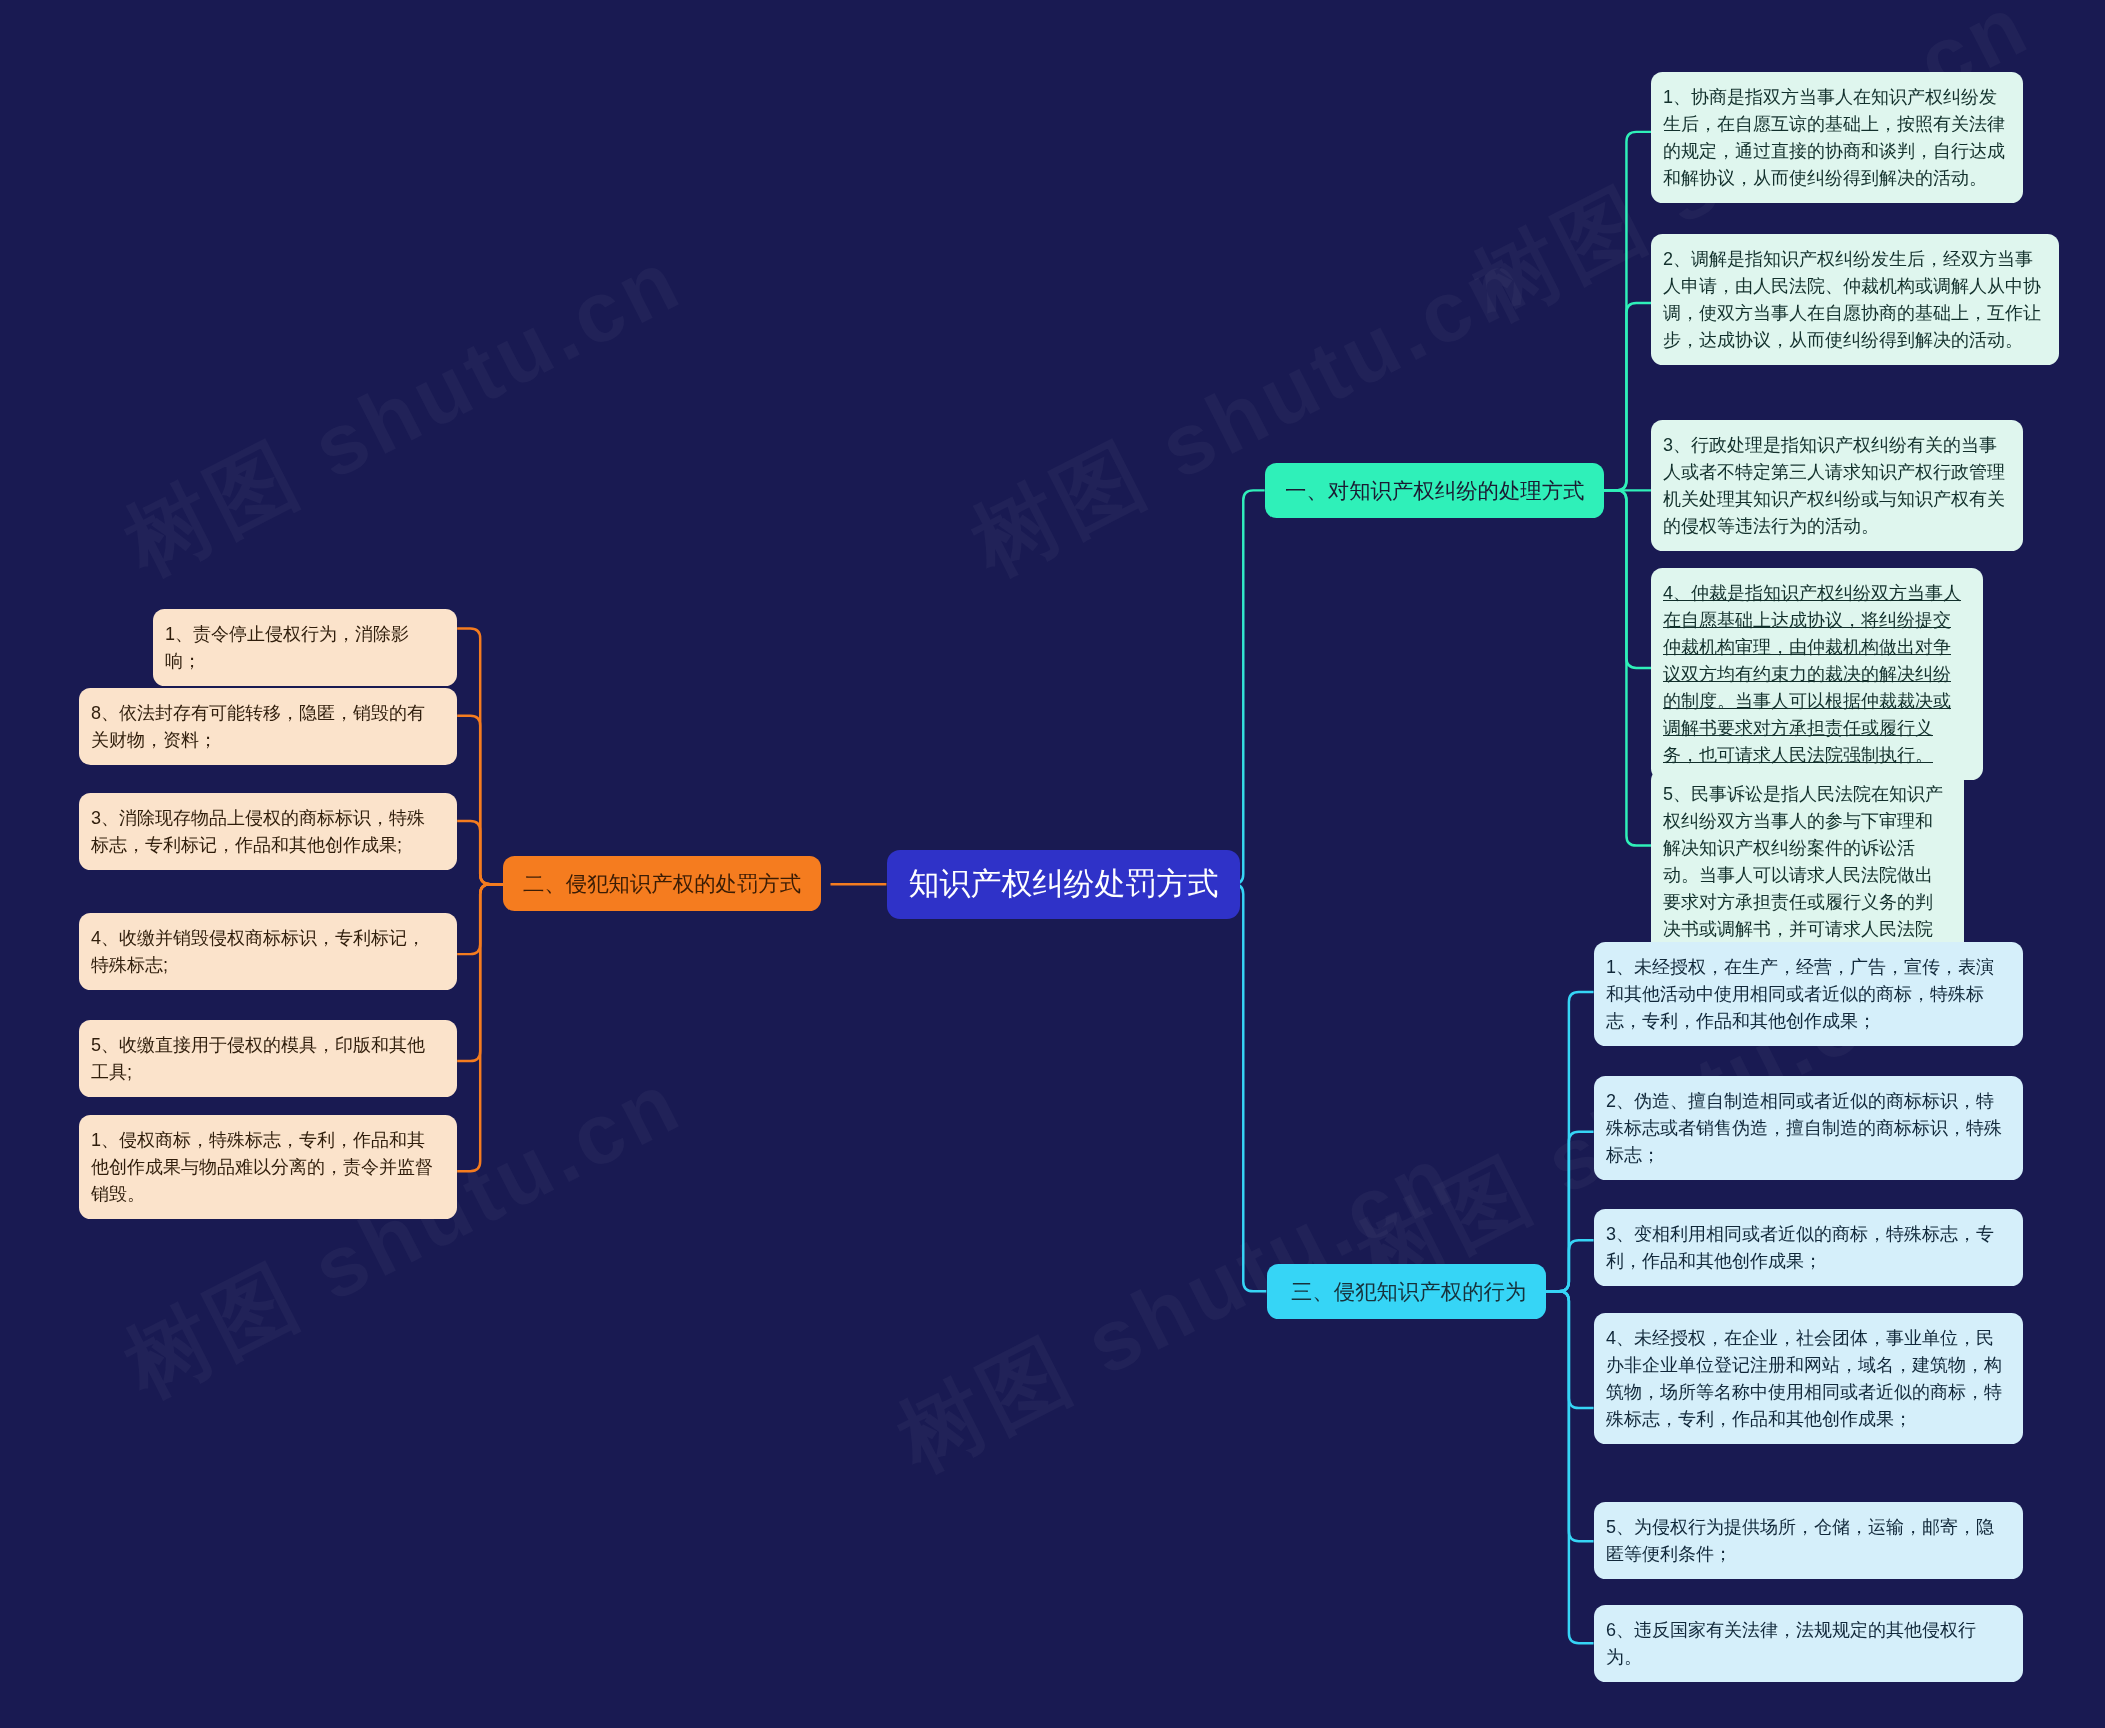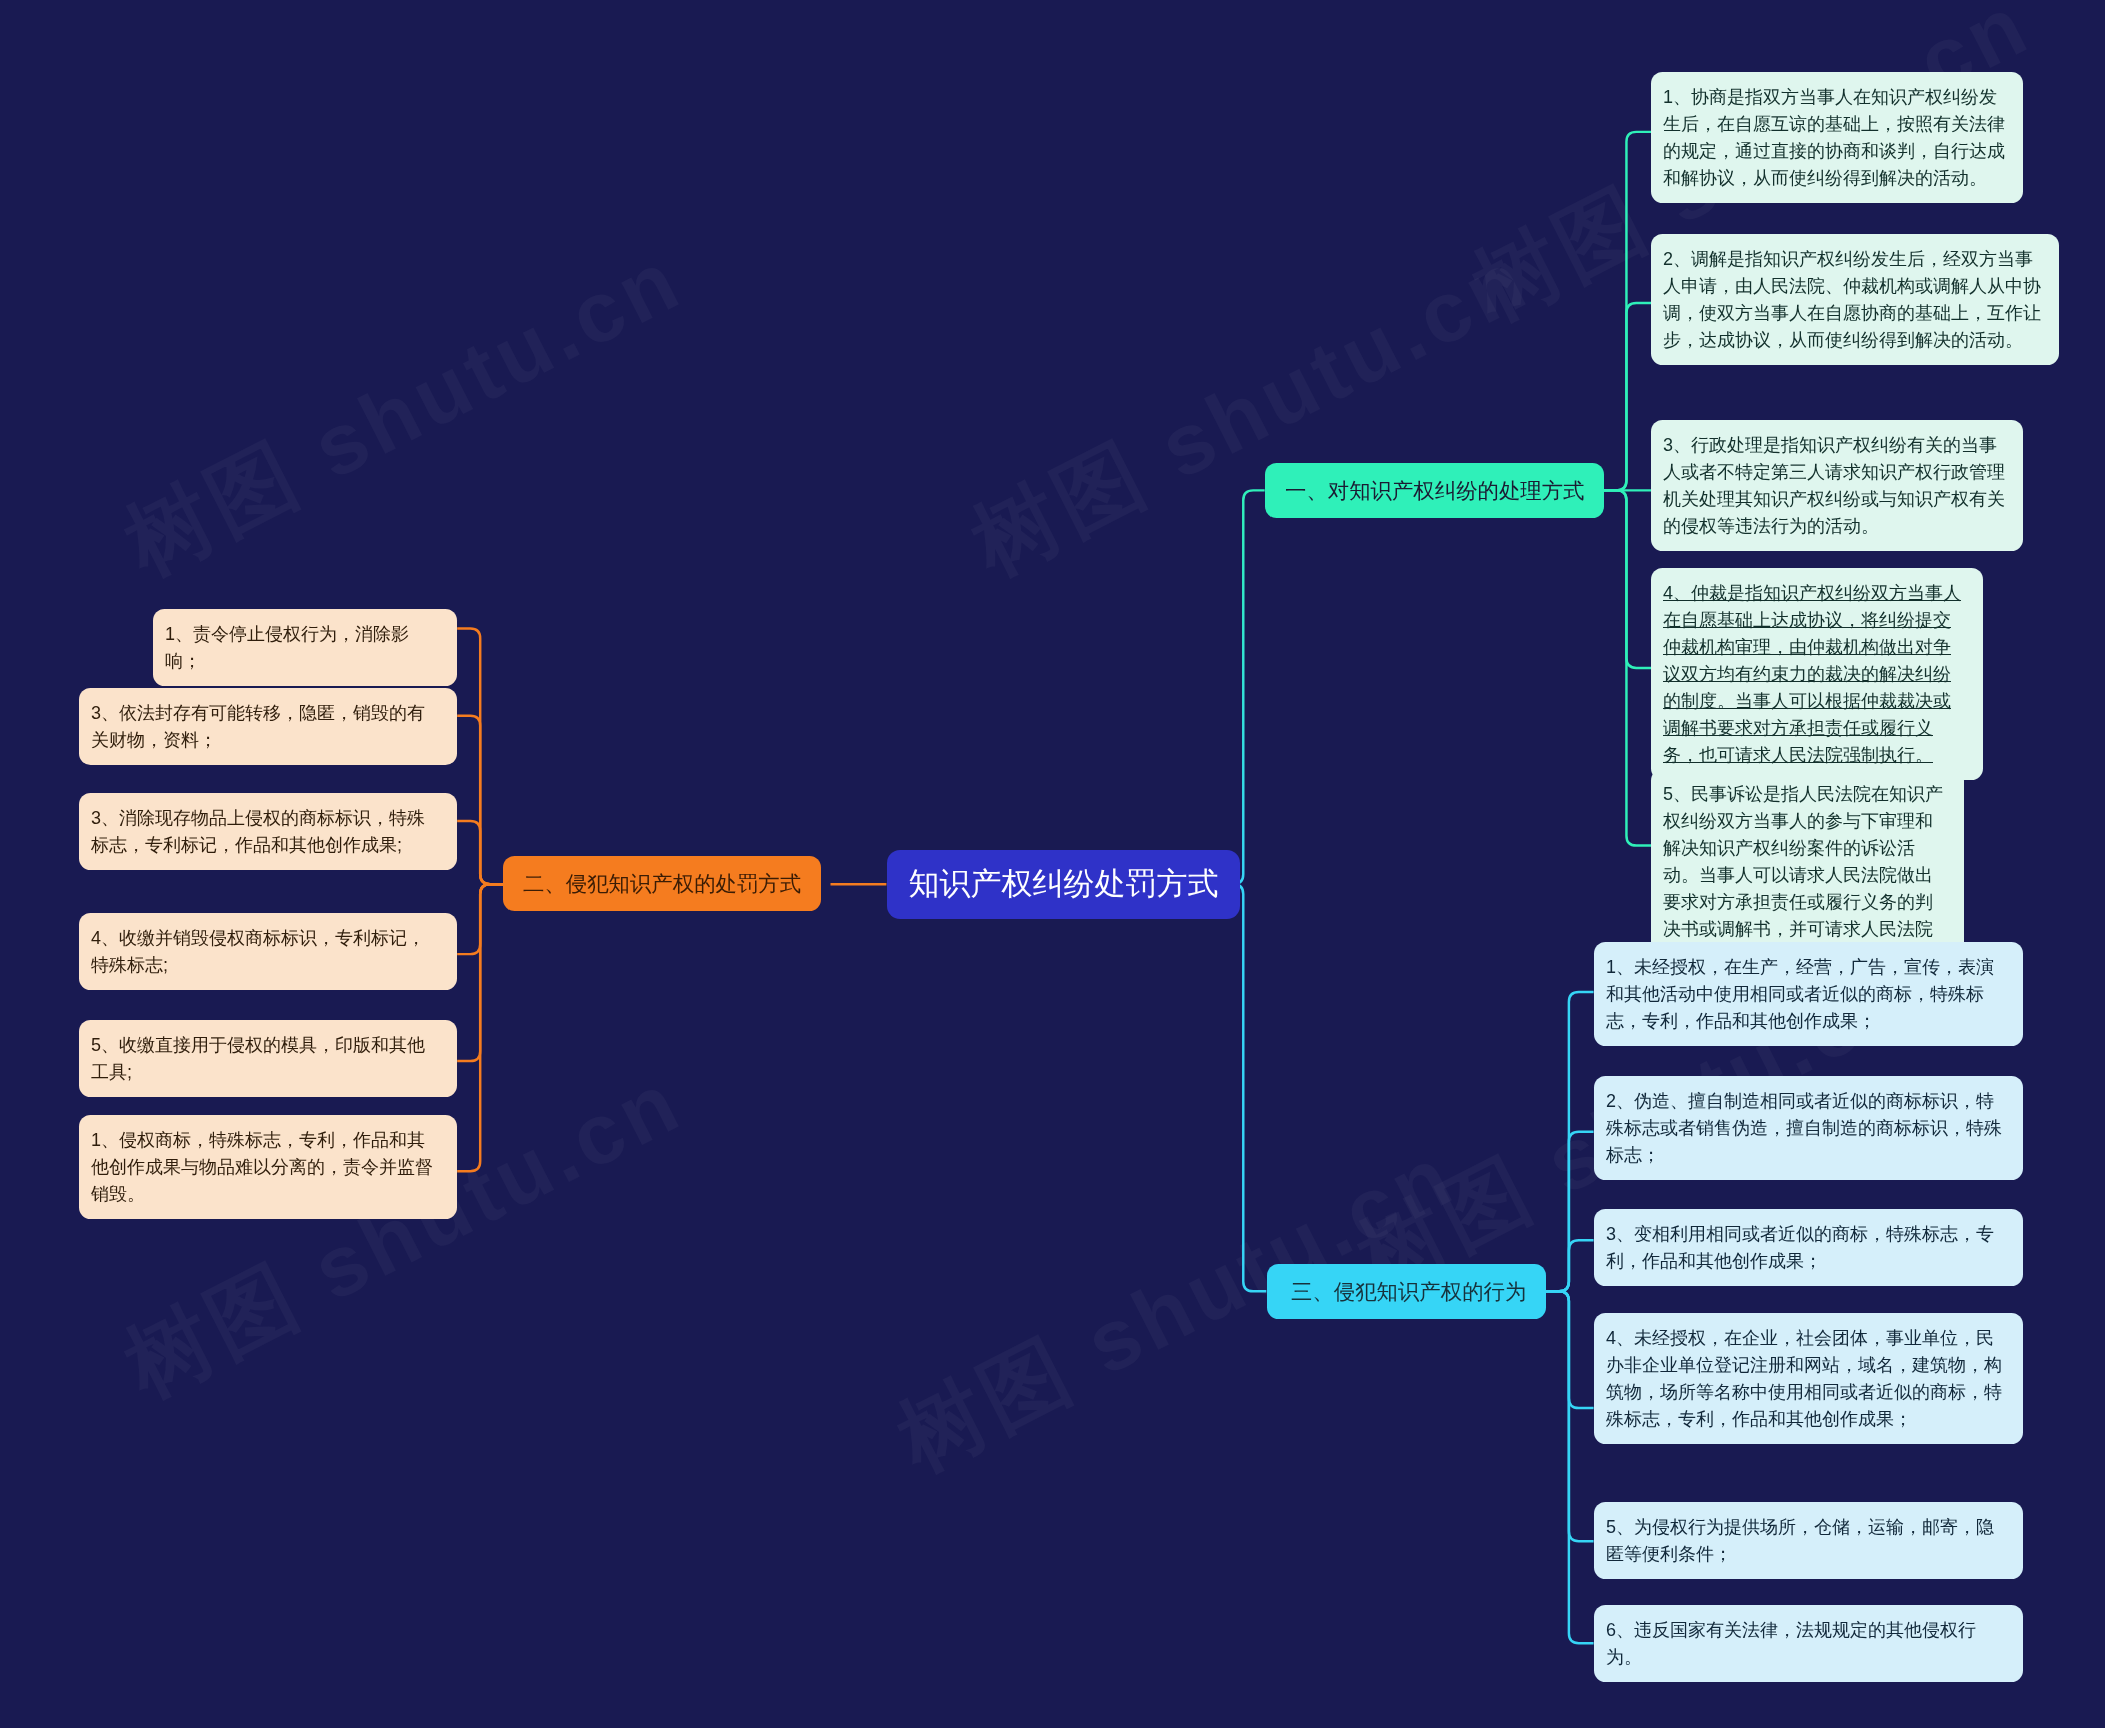--- a/index.html
+++ b/index.html
@@ -135,21 +135,21 @@
 
   <div class="node leaf mint" style="left:1651px; top:72px; width:372px;">1、协商是指双方当事人在知识产权纠纷发生后，在自愿互谅的基础上，按照有关法律的规定，通过直接的协商和谈判，自行达成和解协议，从而使纠纷得到解决的活动。</div>
   <div class="node leaf mint" style="left:1651px; top:234px; width:408px;">2、调解是指知识产权纠纷发生后，经双方当事人申请，由人民法院、仲裁机构或调解人从中协调，使双方当事人在自愿协商的基础上，互作让步，达成协议，从而使纠纷得到解决的活动。</div>
   <div class="node leaf mint" style="left:1651px; top:420px; width:372px;">3、行政处理是指知识产权纠纷有关的当事人或者不特定第三人请求知识产权行政管理机关处理其知识产权纠纷或与知识产权有关的侵权等违法行为的活动。</div>
   <div class="node leaf mint" style="left:1651px; top:568px; width:332px;text-decoration:underline;">4、仲裁是指知识产权纠纷双方当事人在自愿基础上达成协议，将纠纷提交仲裁机构审理，由仲裁机构做出对争议双方均有约束力的裁决的解决纠纷的制度。当事人可以根据仲裁裁决或调解书要求对方承担责任或履行义务，也可请求人民法院强制执行。</div>
   <div class="node leaf mint" style="left:1651px; top:769px; width:313px;">5、民事诉讼是指人民法院在知识产权纠纷双方当事人的参与下审理和解决知识产权纠纷案件的诉讼活动。当事人可以请求人民法院做出要求对方承担责任或履行义务的判决书或调解书，并可请求人民法院强制执行。</div>
 
   <div class="node branch orange" style="left:503px; top:856px;">二、侵犯知识产权的处罚方式</div>
 
   <div class="node leaf peach" style="left:153px; top:609px; width:304px;">1、责令停止侵权行为，消除影响；</div>
-  <div class="node leaf peach" style="left:79px;  top:688px; width:378px;">3、依法封存有可能转移，隐匿，销毁的有关财物，资料；</div>
+  <div class="node leaf peach" style="left:79px;  top:688px; width:378px;">8、依法封存有可能转移，隐匿，销毁的有关财物，资料；</div>
   <div class="node leaf peach" style="left:79px;  top:793px; width:378px;">3、消除现存物品上侵权的商标标识，特殊标志，专利标记，作品和其他创作成果;</div>
   <div class="node leaf peach" style="left:79px;  top:913px; width:378px;">4、收缴并销毁侵权商标标识，专利标记，特殊标志;</div>
   <div class="node leaf peach" style="left:79px;  top:1020px; width:378px;">5、收缴直接用于侵权的模具，印版和其他工具;</div>
   <div class="node leaf peach" style="left:79px;  top:1115px; width:378px;">1、侵权商标，特殊标志，专利，作品和其他创作成果与物品难以分离的，责令并监督销毁。</div>
 
   <div class="node branch cyan" style="left:1267px; top:1264px;padding-left:24px;">三、侵犯知识产权的行为</div>
 
   <div class="node leaf ice" style="left:1594px; top:942px; width:429px;">1、未经授权，在生产，经营，广告，宣传，表演和其他活动中使用相同或者近似的商标，特殊标志，专利，作品和其他创作成果；</div>
   <div class="node leaf ice" style="left:1594px; top:1076px; width:429px;">2、伪造、擅自制造相同或者近似的商标标识，特殊标志或者销售伪造，擅自制造的商标标识，特殊标志；</div>
   <div class="node leaf ice" style="left:1594px; top:1209px; width:429px;">3、变相利用相同或者近似的商标，特殊标志，专利，作品和其他创作成果；</div>

